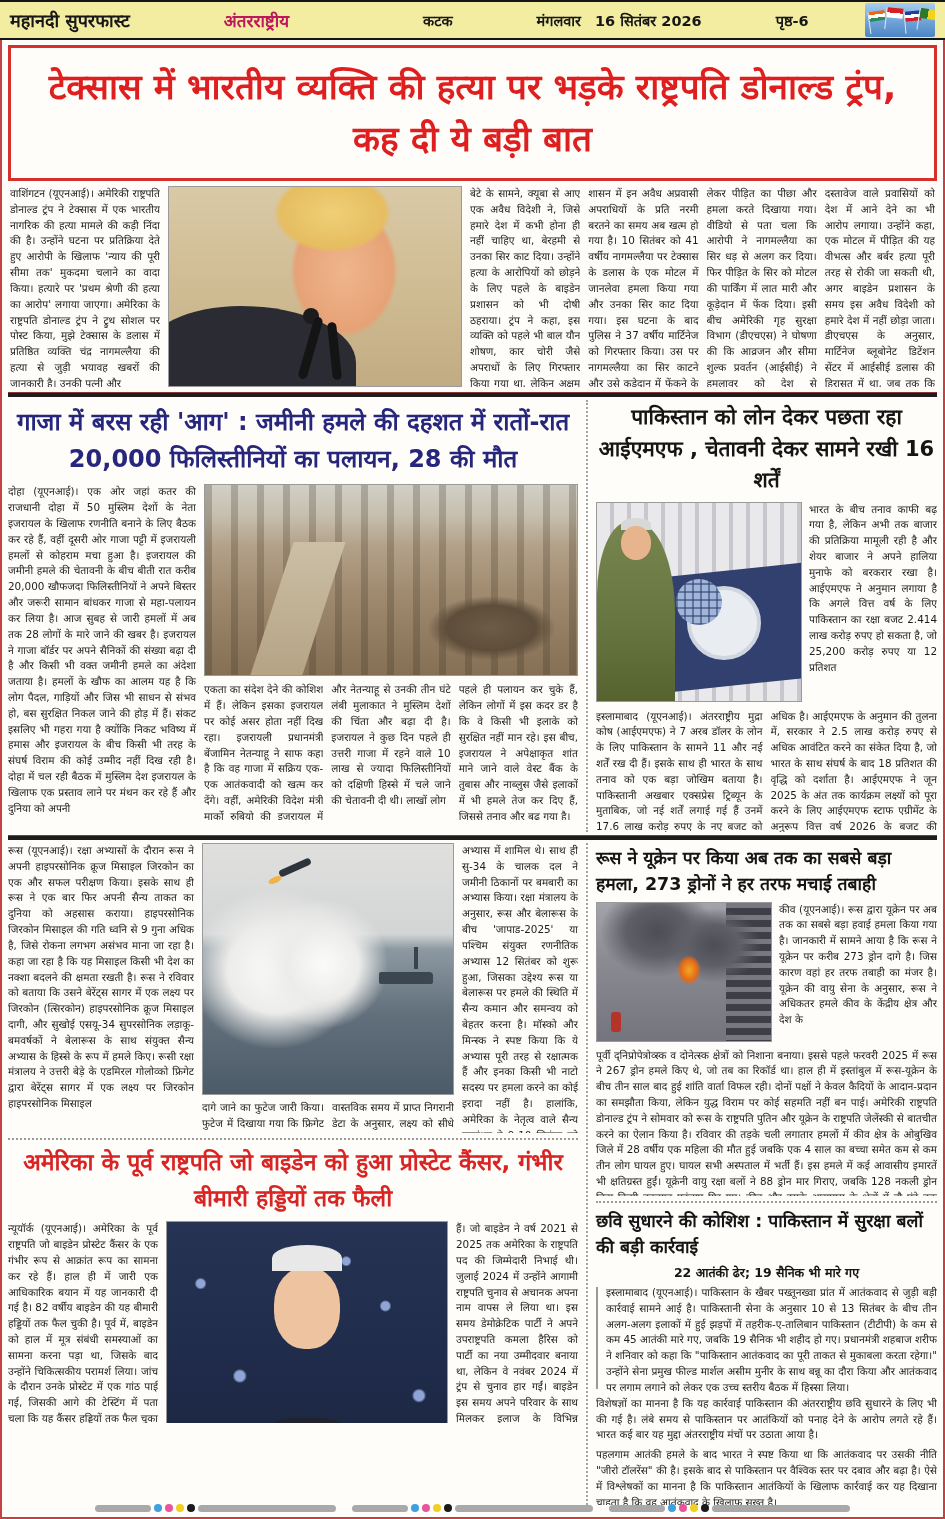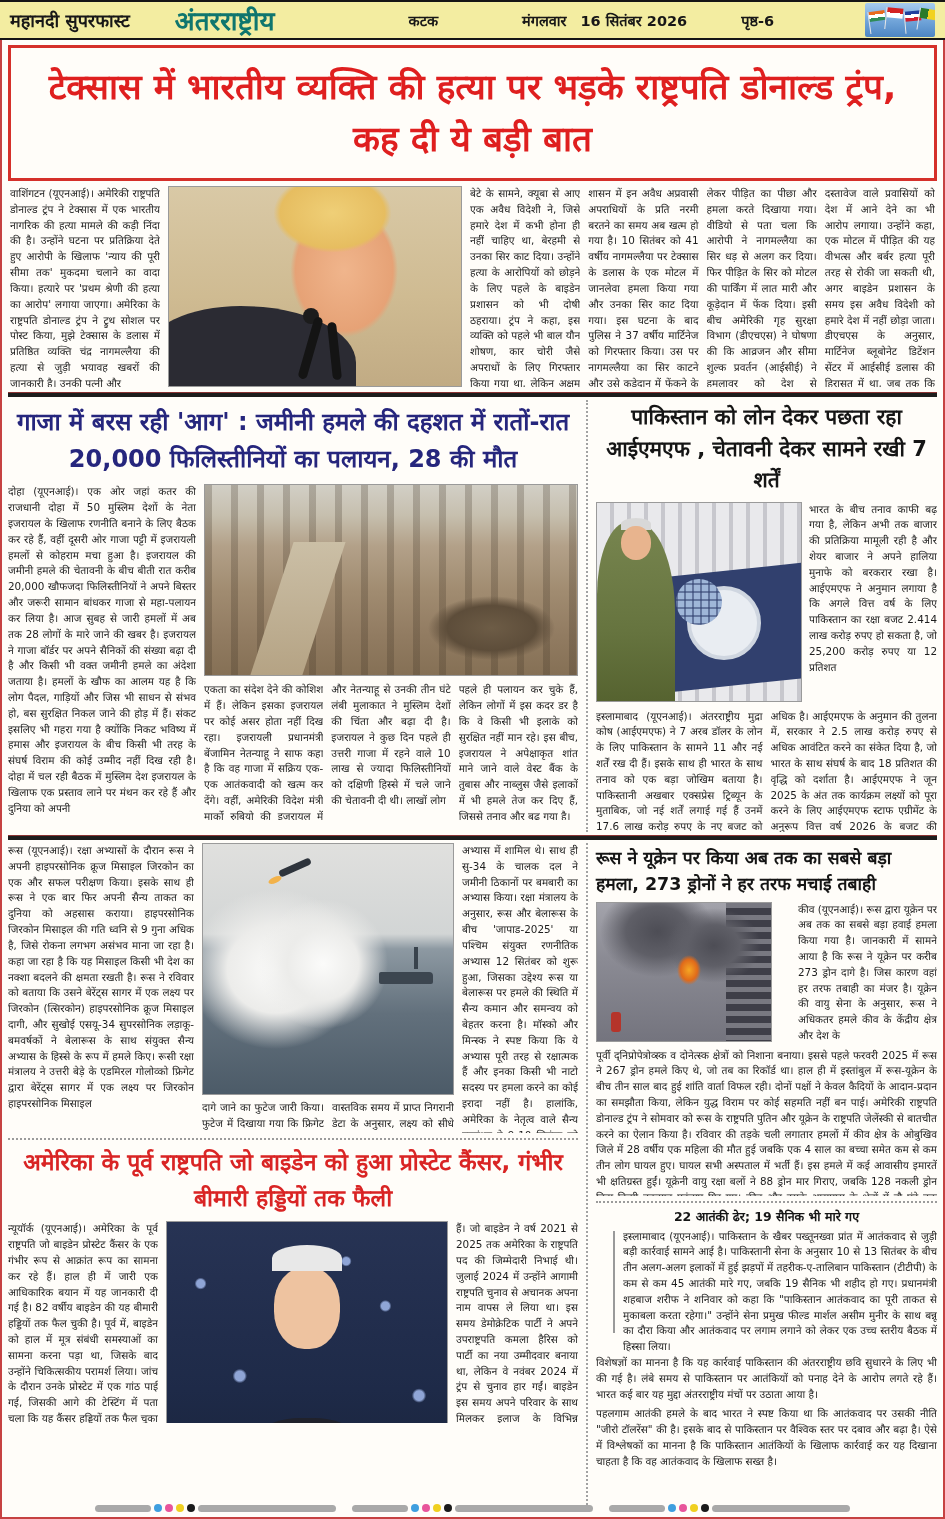--- a/index.html
+++ b/index.html
@@ -4,25 +4,25 @@
 <style>
   * { box-sizing: border-box; margin: 0; padding: 0; }
   html,body { background:#d8d8d8; }
   body { font-family: "DejaVu Sans", "Liberation Sans", sans-serif; }
   .page { position:relative; width:945px; height:1519px; margin:0 auto; background:#fffdf9; overflow:hidden; }
 
   
   .masthead { height:40px; background:#f3eda1; border-top:2px solid #151515; border-bottom:2px solid #151515;
     display:flex; align-items:center; padding:0 10px; gap:14px; }
   .mh-title { font-weight:bold; font-size:18px; color:#171717; flex:0 0 auto; }
-  .mh-section { font-weight:bold; font-size:26px; color:#0f766e; margin-left:31px; flex:0 0 auto; }
+  .mh-section { font-weight:bold; font-size:17px; color:#be185d; margin-left:80px; flex:0 0 auto; }
   .mh-city { font-weight:bold; font-size:15px; color:#171717; margin-left:120px; }
   .mh-meta { font-weight:bold; font-size:14.5px; color:#171717; }
   .mh-weekday { margin-left:70px; }
-  .mh-page { margin-left:40px; }
+  .mh-page { margin-left:60px; }
   .mh-flags { margin-left:auto; width:70px; height:34px; position:relative; overflow:hidden; border-radius:2px;
     background:linear-gradient(180deg,#a8cdf0 0%,#6fa3d8 55%,#4d86c4 100%); flex:0 0 auto; }
   .flag { position:absolute; width:16px; height:10px; top:8px; }
   .flag.f1 { left:4px;  background:linear-gradient(180deg,#e86a1e 33%,#fff 33% 66%,#2e8b57 66%); transform:rotate(-8deg); }
   .flag.f2 { left:22px; top:5px; background:linear-gradient(180deg,#d42222 50%,#fff 50%); transform:rotate(6deg); }
   .flag.f3 { left:40px; background:linear-gradient(180deg,#1f3f9e 33%,#fff 33% 66%,#cf2030 66%); transform:rotate(-5deg); }
   .flag.f4 { left:55px; top:6px; background:linear-gradient(90deg,#2a7a2a 50%,#f2d21f 50%); transform:rotate(9deg); }
   .flag::after { content:""; position:absolute; left:-1px; top:0; width:1px; height:22px; background:#e8e8e8; }
 
   
@@ -147,24 +147,24 @@
   .imf-cols .tcol { flex:1 1 0; }
 
   .mis-body { display:flex; gap:8px; height:290px; overflow:hidden; }
   .mis-c1 { flex:0 0 186px; height:100%; }
   .mis-mid { flex:0 0 252px; display:flex; flex-direction:column; gap:5px; overflow:hidden; }
   .mis-caps { display:flex; gap:8px; flex:1; overflow:hidden; }
   .mis-caps .tcol { flex:1 1 0; }
   .mis-c4 { flex:1; height:100%; }
 
   .ukr-toprow { display:flex; gap:7px; height:142px; overflow:hidden; margin-bottom:4px; }
-  .ukr-side { flex:1;margin-left:19px; }
+  .ukr-side { flex:1; }
   .ukr-bodytext { height:148px; overflow:hidden; }
 
-  .pak-flow { overflow:hidden;margin-left:17px; }
+  .pak-flow { overflow:hidden; }
   .pak-flow .ph-pak { float:left; margin:2px 8px 3px 0; }
 
   .bid-body { display:flex; gap:8px; height:202px; overflow:hidden; }
   .bid-c1 { flex:0 0 150px; height:100%; }
   .bid-mid { flex:0 0 282px; display:flex; flex-direction:column; gap:5px; overflow:hidden; }
   .bid-caps { display:flex; gap:8px; flex:1; overflow:hidden; }
   .bid-caps .tcol { flex:1 1 0; }
   .bid-c3 { flex:1; height:100%; }
 
   
@@ -229,21 +229,21 @@
             </div>
             <div class="gaza-caps">
               <div class="tcol">एकता का संदेश देने की कोशिश में हैं। लेकिन इसका इजरायल पर कोई असर होता नहीं दिख रहा। इजरायली प्रधानमंत्री बेंजामिन नेतन्याहू ने साफ कहा है कि वह गाजा में सक्रिय एक-एक आतंकवादी को खत्म कर देंगे। वहीं, अमेरिकी विदेश मंत्री मार्को रुबियो की इजरायल में मौजूदगी</div>
               <div class="tcol">और नेतन्याहू से उनकी तीन घंटे लंबी मुलाकात ने मुस्लिम देशों की चिंता और बढ़ा दी है। इजरायल ने कुछ दिन पहले ही उत्तरी गाजा में रहने वाले 10 लाख से ज्यादा फिलिस्तीनियों को दक्षिणी हिस्से में चले जाने की चेतावनी दी थी। लाखों लोग</div>
               <div class="tcol">पहले ही पलायन कर चुके हैं, लेकिन लोगों में इस कदर डर है कि वे किसी भी इलाके को सुरक्षित नहीं मान रहे। इस बीच, इजरायल ने अपेक्षाकृत शांत माने जाने वाले वेस्ट बैंक के तुबास और नाब्लुस जैसे इलाकों में भी हमले तेज कर दिए हैं, जिससे तनाव और बढ़ गया है।</div>
             </div>
           </div>
         </div>
       </div>
       <div class="row-right">
-        <h2 class="black-md">पाकिस्तान को लोन देकर पछता रहा आईएमएफ , चेतावनी देकर सामने रखी 7 शर्तें</h2>
+        <h2 class="black-md">पाकिस्तान को लोन देकर पछता रहा आईएमएफ , चेतावनी देकर सामने रखी 16 शर्तें</h2>
         <div class="imf-toprow">
           <div class="ph ph-imf">
             <span class="imf-band"></span>
             <span class="imf-seal"></span>
             <span class="imf-globe"></span>
             <span class="imf-man"></span>
             <span class="imf-hair"></span>
             <span class="imf-face"></span>
           </div>
           <div class="tcol imf-side">भारत के बीच तनाव काफी बढ़ गया है, लेकिन अभी तक बाजार की प्रतिक्रिया मामूली रही है और शेयर बाजार ने अपने हालिया मुनाफे को बरकरार रखा है। आईएमएफ ने अनुमान लगाया है कि अगले वित्त वर्ष के लिए पाकिस्तान का रक्षा बजट 2.414 लाख करोड़ रुपए हो सकता है, जो 25,200 करोड़ रुपए या 12 प्रतिशत</div>
@@ -309,20 +309,21 @@
             <span class="uk-smoke u2"></span>
             <span class="uk-fire"></span>
             <span class="uk-fighter"></span>
           </div>
           <div class="tcol ukr-side">कीव (यूएनआई)। रूस द्वारा यूक्रेन पर अब तक का सबसे बड़ा हवाई हमला किया गया है। जानकारी में सामने आया है कि रूस ने यूक्रेन पर करीब 273 ड्रोन दागे है। जिस कारण वहां हर तरफ तबाही का मंजर है। यूक्रेन की वायु सेना के अनुसार, रूस ने अधिकतर हमले कीव के केंद्रीय क्षेत्र और देश के</div>
         </div>
         <div class="tcol ukr-bodytext">पूर्वी द्निप्रोपेत्रोव्स्क व दोनेत्स्क क्षेत्रों को निशाना बनाया। इससे पहले फरवरी 2025 में रूस ने 267 ड्रोन हमले किए थे, जो तब का रिकॉर्ड था। हाल ही में इस्तांबुल में रूस-यूक्रेन के बीच तीन साल बाद हुई शांति वार्ता विफल रही। दोनों पक्षों ने केवल कैदियों के आदान-प्रदान का समझौता किया, लेकिन युद्ध विराम पर कोई सहमति नहीं बन पाई। अमेरिकी राष्ट्रपति डोनाल्ड ट्रंप ने सोमवार को रूस के राष्ट्रपति पुतिन और यूक्रेन के राष्ट्रपति जेलेंस्की से बातचीत करने का ऐलान किया है। रविवार की तड़के चली लगातार हमलों में कीव क्षेत्र के ओबुखिव जिले में 28 वर्षीय एक महिला की मौत हुई जबकि एक 4 साल का बच्चा समेत कम से कम तीन लोग घायल हुए। घायल सभी अस्पताल में भर्ती हैं। इस हमले में कई आवासीय इमारतें भी क्षतिग्रस्त हुईं। यूक्रेनी वायु रक्षा बलों ने 88 ड्रोन मार गिराए, जबकि 128 नकली ड्रोन बिना किसी नुकसान पहुंचाए गिर गए। कीव और इसके आसपास के क्षेत्रों में नौ घंटे तक हवाई हमले की चेतावनी जारी रही। यूक्रेन के डिसइन्फॉर्मेशन सेंटर के प्रमुख आंद्रेई कोवालेन्को ने कहा, रूस ने हमेशा वार्ता के समय धमकाने के लिए युद्ध का सहारा लिया है। पिछले दिन भी रूस के ड्रोन हमले में यूक्रेन के सुमी क्षेत्र में एक बस पर हमला हुआ था, जिसमें नौ आम नागरिक मारे गए थे। यूक्रेन के राष्ट्रपति जेलेंस्की ने इसे जानबूझकर हमला करार देते हुए रूस पर सख्त प्रतिबंध लगाने की मांग की है। रूस ने हालांकि दावा किया था कि उन्होंने एक सैन्य ठिकाने को निशाना बनाया था।</div>
 
         <div class="hr-dot"></div>
 
+        <h2 class="black-sm">छवि सुधारने की कोशिश : पाकिस्तान में सुरक्षा बलों की बड़ी कार्रवाई</h2>
         <div class="deck">22 आतंकी ढेर; 19 सैनिक भी मारे गए</div>
         <div class="pak-flow">
           <div class="ph ph-pak">
             <span class="pak-left"></span>
             <span class="pak-suit"></span>
             <span class="pak-face"></span>
             <span class="pak-right"></span>
             <span class="turban t1"></span>
             <span class="turban t2"></span>
             <span class="turban t3"></span>

